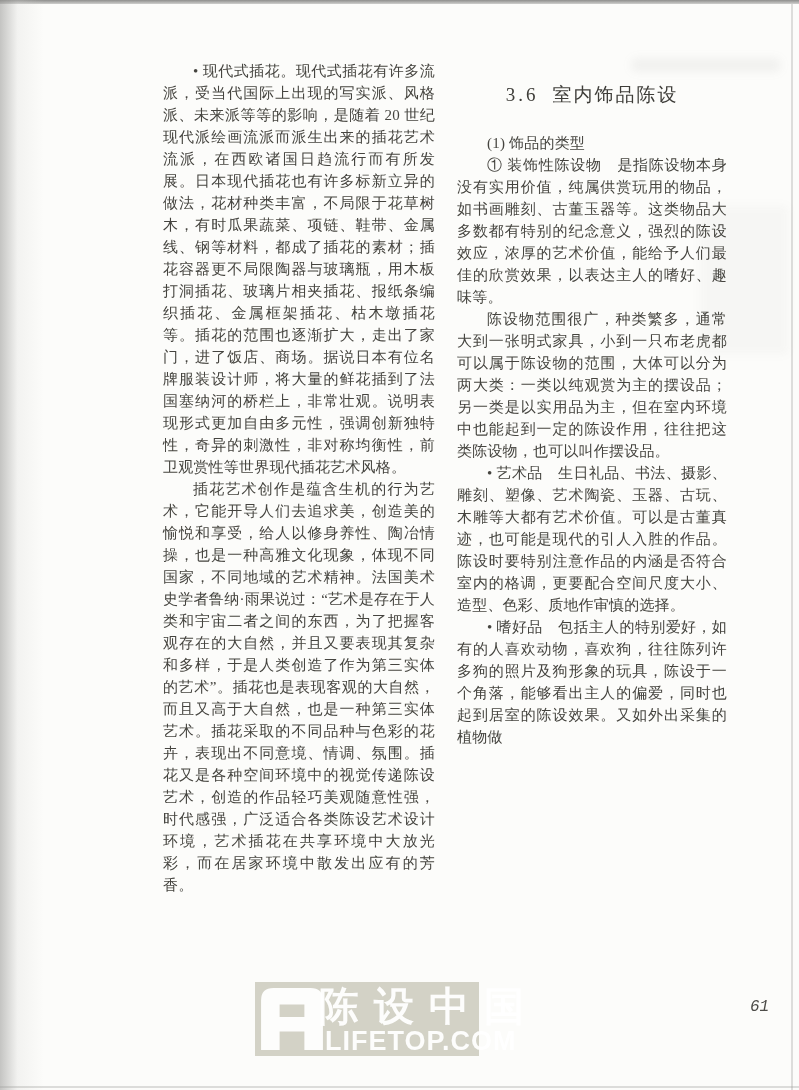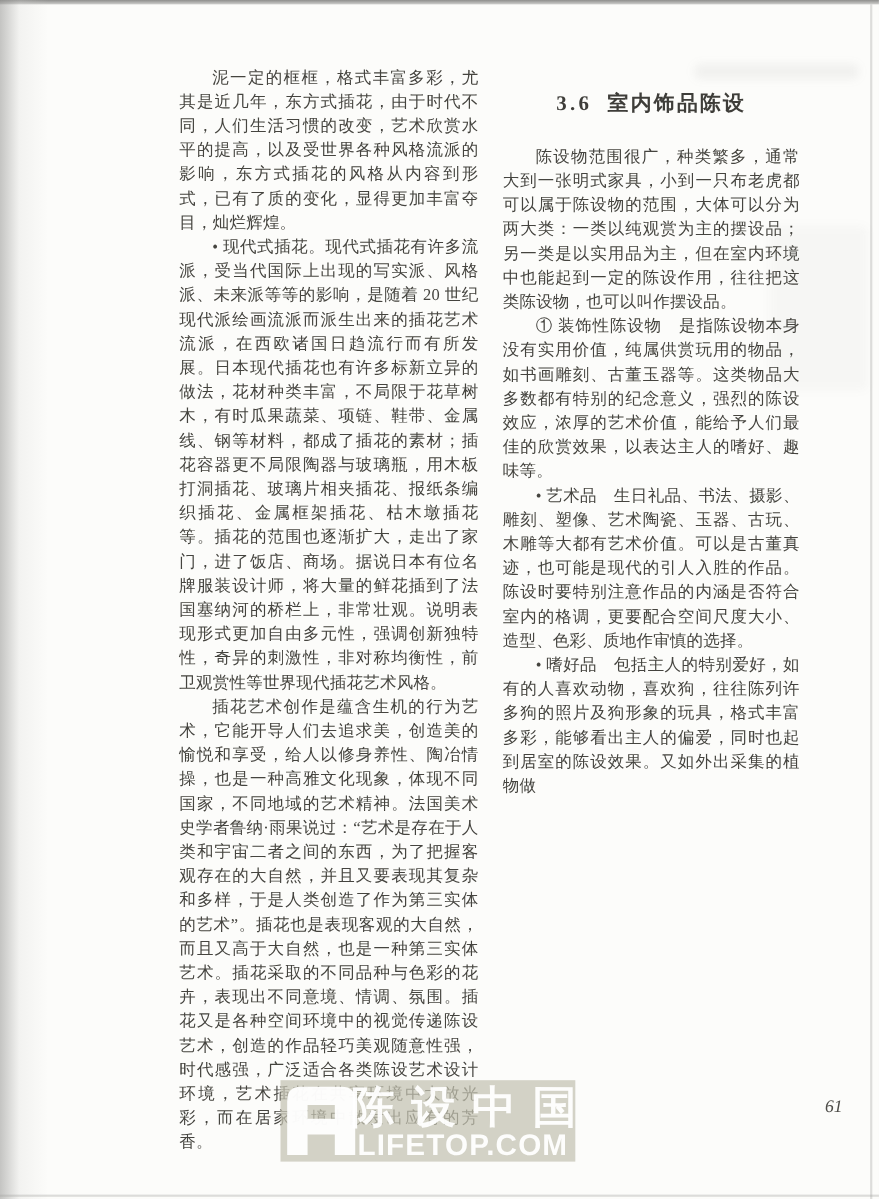--- a/index.html
+++ b/index.html
@@ -29,77 +29,77 @@
     font-size:15px;line-height:22px;
     text-align:justify;
     letter-spacing:.2px;
   }
   .col-left{left:163px;width:272px;}
   .col-right{left:457px;width:270px;}
   .col p{margin:0;text-indent:2em;}
   h2.section{
     margin:24px 0 26px;
     text-align:center;text-indent:0;
-    font-size:19px;font-weight:700;
+    font-size:19px;font-weight:400;
     letter-spacing:2px;color:#3e3d39;
   }
   h2.section .sec-num{margin-right:14px;letter-spacing:3px;}
 
   
   .watermark{
-    position:absolute;left:255px;top:982px;width:268px;height:74px;
+    position:absolute;left:255px;top:982px;width:224px;height:74px;
     background:rgba(196,194,178,.72);
   }
   .wm-logo{position:absolute;left:4px;top:4px;width:66px;height:66px;}
   .wm-cn{
     position:absolute;left:64px;top:3px;
     font-size:40px;line-height:44px;font-weight:700;
     letter-spacing:15px;white-space:nowrap;
     color:rgba(255,255,255,.94);
     font-family:"Liberation Serif","DejaVu Serif",serif;
   }
   .wm-site{
     position:absolute;left:70px;top:46px;
     font-family:"Liberation Sans","DejaVu Sans",sans-serif;
     font-weight:800;font-size:27px;line-height:26px;letter-spacing:1px;
     color:rgba(255,255,255,.94);white-space:nowrap;
   }
 
   .page-number{
     position:absolute;left:750px;top:998px;width:40px;
     font-style:italic;font-size:16px;color:#4d4c48;
-    font-family:Liberation Serif, serif;
+    font-family:Liberation Mono, monospace;
   }
 </style>
 </head>
 <body>
 
 <div class="page">
 
   <div class="edge edge-top"></div>
   <div class="edge edge-left"></div>
   <div class="edge edge-right"></div>
   <div class="edge edge-bottom"></div>
   <div class="ghost ghost-1"></div>
   <div class="ghost ghost-2"></div>
 
   <div class="col col-left">
-    <p>泥一定的框框，格式丰富多彩，尤其是近几年，东方式插花，由于时代不同，人们生活习惯的改变，艺术欣赏水平的提高，以及受世界各种风格流派的影响，东方式插花的风格从内容到形式，已有了质的变化，显得更加丰富夺目，灿烂辉煌。</p>
     <p>• 现代式插花。现代式插花有许多流派，受当代国际上出现的写实派、风格派、未来派等等的影响，是随着 20 世纪现代派绘画流派而派生出来的插花艺术流派，在西欧诸国日趋流行而有所发展。日本现代插花也有许多标新立异的做法，花材种类丰富，不局限于花草树木，有时瓜果蔬菜、项链、鞋带、金属线、钢等材料，都成了插花的素材；插花容器更不局限陶器与玻璃瓶，用木板打洞插花、玻璃片相夹插花、报纸条编织插花、金属框架插花、枯木墩插花等。插花的范围也逐渐扩大，走出了家门，进了饭店、商场。据说日本有位名牌服装设计师，将大量的鲜花插到了法国塞纳河的桥栏上，非常壮观。说明表现形式更加自由多元性，强调创新独特性，奇异的刺激性，非对称均衡性，前卫观赏性等世界现代插花艺术风格。</p>
     <p>插花艺术创作是蕴含生机的行为艺术，它能开导人们去追求美，创造美的愉悦和享受，给人以修身养性、陶冶情操，也是一种高雅文化现象，体现不同国家，不同地域的艺术精神。法国美术史学者鲁纳·雨果说过：“艺术是存在于人类和宇宙二者之间的东西，为了把握客观存在的大自然，并且又要表现其复杂和多样，于是人类创造了作为第三实体的艺术”。插花也是表现客观的大自然，而且又高于大自然，也是一种第三实体艺术。插花采取的不同品种与色彩的花卉，表现出不同意境、情调、氛围。插花又是各种空间环境中的视觉传递陈设艺术，创造的作品轻巧美观随意性强，时代感强，广泛适合各类陈设艺术设计环境，艺术插花在共享环境中大放光彩，而在居家环境中散发出应有的芳香。</p>
   </div>
 
   <div class="col col-right">
     <h2 class="section">
       <span class="sec-num">3.6</span><span>室内饰品陈设</span>
     </h2>
+    <p>(1) 饰品的类型</p>
+    <p>① 装饰性陈设物　是指陈设物本身没有实用价值，纯属供赏玩用的物品，如书画雕刻、古董玉器等。这类物品大多数都有特别的纪念意义，强烈的陈设效应，浓厚的艺术价值，能给予人们最佳的欣赏效果，以表达主人的嗜好、趣味等。</p>
     <p>陈设物范围很广，种类繁多，通常大到一张明式家具，小到一只布老虎都可以属于陈设物的范围，大体可以分为两大类：一类以纯观赏为主的摆设品；另一类是以实用品为主，但在室内环境中也能起到一定的陈设作用，往往把这类陈设物，也可以叫作摆设品。</p>
-    <p>① 装饰性陈设物　是指陈设物本身没有实用价值，纯属供赏玩用的物品，如书画雕刻、古董玉器等。这类物品大多数都有特别的纪念意义，强烈的陈设效应，浓厚的艺术价值，能给予人们最佳的欣赏效果，以表达主人的嗜好、趣味等。</p>
     <p>• 艺术品　生日礼品、书法、摄影、雕刻、塑像、艺术陶瓷、玉器、古玩、木雕等大都有艺术价值。可以是古董真迹，也可能是现代的引人入胜的作品。陈设时要特别注意作品的内涵是否符合室内的格调，更要配合空间尺度大小、造型、色彩、质地作审慎的选择。</p>
-    <p>• 嗜好品　包括主人的特别爱好，如有的人喜欢动物，喜欢狗，往往陈列许多狗的照片及狗形象的玩具，格式丰富多彩，能够看出主人的偏爱，同时也起到居室的陈设效果。又如外出采集的植物做</p>
+    <p>• 嗜好品　包括主人的特别爱好，如有的人喜欢动物，喜欢狗，往往陈列许多狗的照片及狗形象的玩具，陈设于一个角落，能够看出主人的偏爱，同时也起到居室的陈设效果。又如外出采集的植物做</p>
   </div>
 
   <div class="watermark">
     <svg class="wm-logo" viewBox="0 0 64 64" xmlns="http://www.w3.org/2000/svg">
       <path fill="rgba(255,255,255,.94)" d="M14 2 H50 Q62 2 62 14 V62 H44 V44 H20 V62 H2 V14 Q2 2 14 2 Z M20 18 V30 H44 V18 Z"></path>
     </svg>
     <div class="wm-cn">陈设中国</div>
     <div class="wm-site">LIFETOP.COM</div>
   </div>
 

